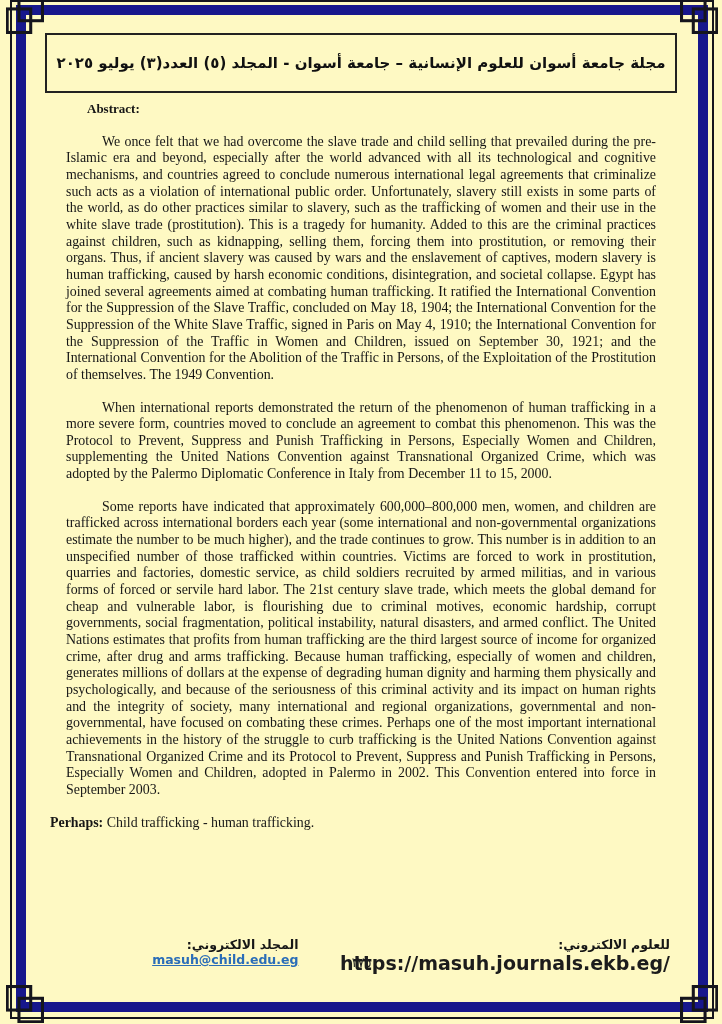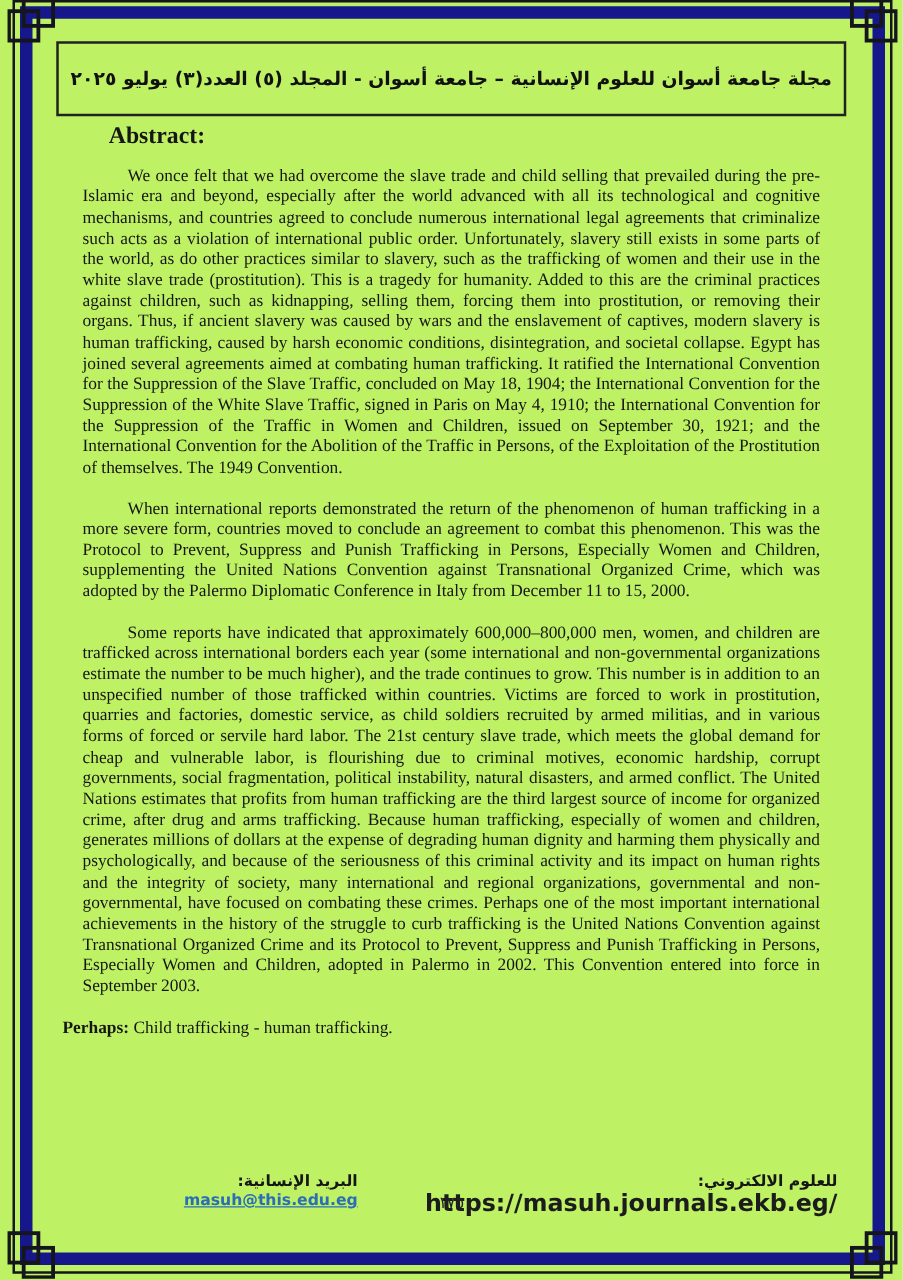--- a/index.html
+++ b/index.html
@@ -1,19 +1,19 @@
 <!DOCTYPE html>
 <html><head>
 <meta charset="utf-8">
 <style>
   html,body{margin:0;padding:0;background:#e8e8e8;}
   .page{
     position:relative;
     width:722px;height:1024px;
-    background:#bef264;
+    background:#fef9c3;
     margin:0 auto;
     overflow:hidden;
     font-family:"Liberation Serif", serif;
     color:#161616;
   }
   
   .frame-black{
     position:absolute; top:0px; left:10px; right:8px; bottom:5px;
     border:2px solid #15151d; pointer-events:none;
   }
@@ -38,21 +38,21 @@
     font-weight:bold; font-size:15px; letter-spacing:0;
     color:#111;
   }
 
   
   .content{
     position:absolute; left:50px; top:101px; width:622px;
     font-size:13.9px; line-height:16.65px; text-align:justify;
   }
   .abstract-heading{
-    margin:0; padding:0; font-size:19px; font-weight:bold;
+    margin:0; padding:0; font-size:13px; font-weight:bold;
     text-indent:37px; text-align:left;
   }
   .content p.body-para{
     margin:16px; padding:0; text-indent:36px;
   }
   .keywords-line{ margin:0; padding:0; text-align:left;}
   .keywords-line b{font-weight:bold;}
 
   
   .footer{
@@ -119,19 +119,19 @@
         <p class="body-para">Some reports have indicated that approximately 600,000–800,000 men, women, and children are trafficked across international borders each year (some international and non-governmental organizations estimate the number to be much higher), and the trade continues to grow. This number is in addition to an unspecified number of those trafficked within countries. Victims are forced to work in prostitution, quarries and factories, domestic service, as child soldiers recruited by armed militias, and in various forms of forced or servile hard labor. The 21st century slave trade, which meets the global demand for cheap and vulnerable labor, is flourishing due to criminal motives, economic hardship, corrupt governments, social fragmentation, political instability, natural disasters, and armed conflict. The United Nations estimates that profits from human trafficking are the third largest source of income for organized crime, after drug and arms trafficking. Because human trafficking, especially of women and children, generates millions of dollars at the expense of degrading human dignity and harming them physically and psychologically, and because of the seriousness of this criminal activity and its impact on human rights and the integrity of society, many international and regional organizations, governmental and non-governmental, have focused on combating these crimes. Perhaps one of the most important international achievements in the history of the struggle to curb trafficking is the United Nations Convention against Transnational Organized Crime and its Protocol to Prevent, Suppress and Punish Trafficking in Persons, Especially Women and Children, adopted in Palermo in 2002. This Convention entered into force in September 2003.</p>
       </div>
     <p class="keywords-line"><b>Perhaps:</b><span> Child trafficking - human trafficking.</span></p>
   </div>
 
   <div class="footer">
     <span>
       <span>للعلوم الالكتروني: </span><span class="url" dir="ltr">https://masuh.journals.ekb.eg/</span>
     </span>
     <span>
-      <span>البريد الإنسانية: </span><a class="email-link">masuh@this.edu.eg</a>
+      <span>المجلد الالكتروني: </span><a class="email-link">masuh@child.edu.eg</a>
     </span>
   </div>
 
   <div class="page-number">١٧٥</div>
 
 </div>
 
 </body></html>

